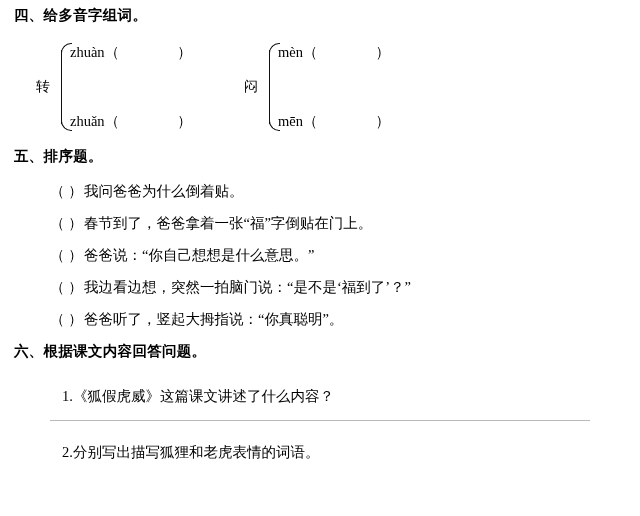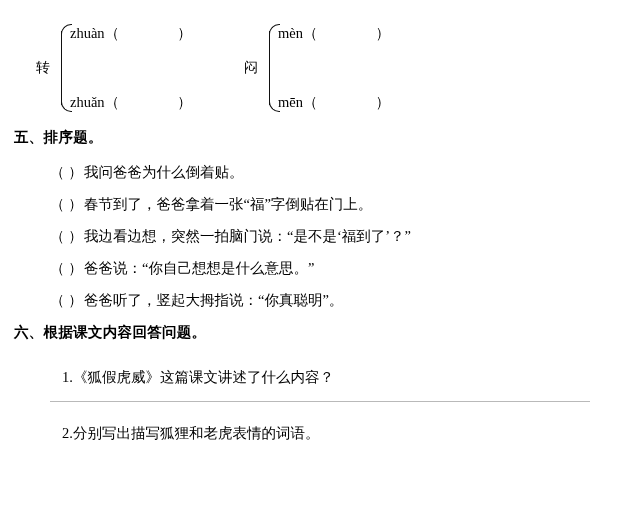--- a/index.html
+++ b/index.html
@@ -141,20 +141,21 @@
   }
   .sp-14 { height: 14px; }
   .sp-10 { height: 10px; }
   .sp-16 { height: 16px; }
 </style>
 </head>
 <body>
 
 <div class="page">
 
+  <div class="section-heading">四、给多音字组词。</div>
 
   <div class="poly-block">
 
     <div class="poly-group" style="left: 22px; top: 8px;">
       <span class="poly-char">转</span>
       <span class="brace">
         <span class="arc-top"></span>
         <span class="v"></span>
         <span class="arc-bot"></span>
       </span>
@@ -191,24 +192,24 @@
   <div class="sp-16"></div>
 
   <ul class="order-list">
     <li class="order-item">
       <span class="box">（    ）</span><span>我问爸爸为什么倒着贴。</span>
     </li>
     <li class="order-item">
       <span class="box">（    ）</span><span>春节到了，爸爸拿着一张“福”字倒贴在门上。</span>
     </li>
     <li class="order-item">
+      <span class="box">（    ）</span><span>爸爸说：“你自己想想是什么意思。”</span>
+    </li>
+    <li class="order-item">
       <span class="box">（    ）</span><span>我边看边想，突然一拍脑门说：“是不是‘福到了’？”</span>
-    </li>
-    <li class="order-item">
-      <span class="box">（    ）</span><span>爸爸说：“你自己想想是什么意思。”</span>
     </li>
     <li class="order-item">
       <span class="box">（    ）</span><span>爸爸听了，竖起大拇指说：“你真聪明”。</span>
     </li>
   </ul>
 
   <div class="section-heading">六、根据课文内容回答问题。</div>
   <div class="sp-14"></div>
 
   <p class="q-item">

